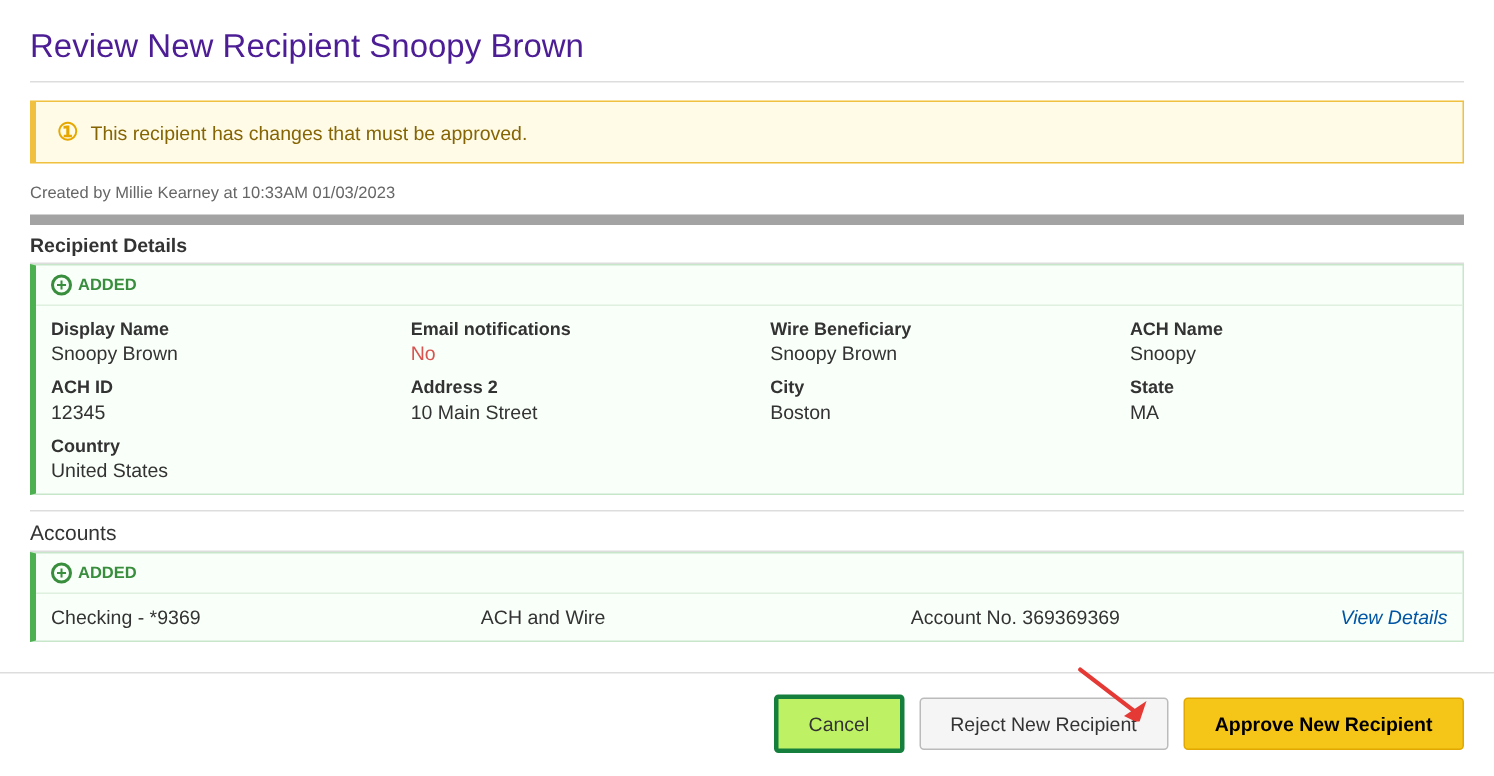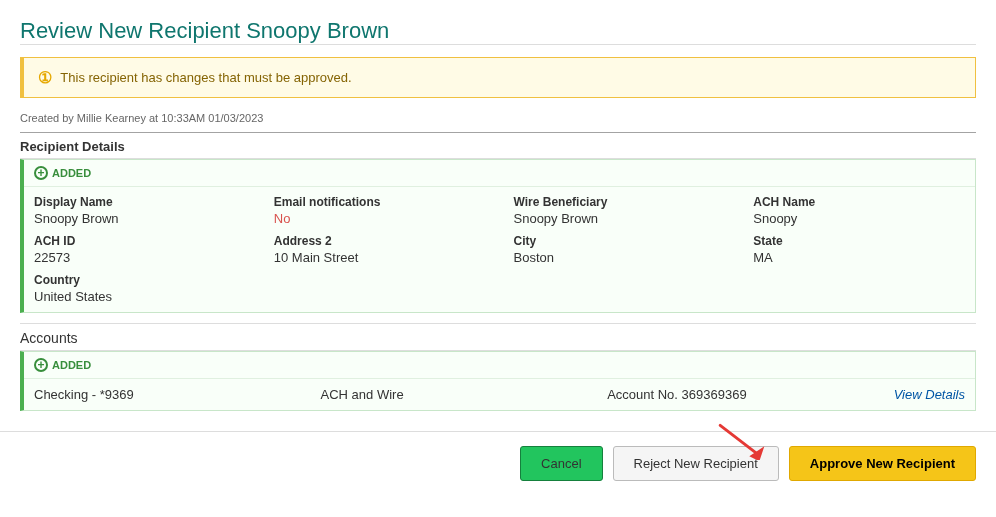--- a/index.html
+++ b/index.html
@@ -10,22 +10,23 @@
       color: #333;
       width: 996px;
       min-height: 517px;
     }
     .page-container {
       padding: 18px 20px 20px 20px;
     }
     .page-title {
       font-size: 22px;
       font-weight: normal;
-      color: #0f766e;
+      color: #4c1d95;
       margin-bottom: 12px;
+      padding-bottom: 10px;
       border-bottom: 1px solid #ddd;
     }
     .alert-box {
       background: #fffbe6;
       border: 1px solid #f0c040;
       border-left: 4px solid #f0c040;
       padding: 10px 14px;
       margin-bottom: 10px;
       display: flex;
       align-items: center;
@@ -42,21 +43,21 @@
       font-size: 11px;
       color: #666;
       margin-bottom: 4px;
       padding: 4px 0;
     }
     .section-header {
       font-weight: bold;
       font-size: 13px;
       color: #333;
       padding: 6px 0 4px 0;
-      border-top: 1px solid #a3a3a3;
+      border-top: 7px solid #a3a3a3;
       border-bottom: 1px solid #ddd;
       margin-bottom: 0;
     }
     .added-section {
       border: 1px solid #c8e6c9;
       border-left: 4px solid #4caf50;
       background: #f9fff9;
       margin-bottom: 10px;
     }
     .added-badge-row {
@@ -152,23 +153,23 @@
     }
     .btn {
       padding: 9px 20px;
       border-radius: 3px;
       font-size: 13px;
       cursor: pointer;
       border: 1px solid #ccc;
       font-weight: normal;
     }
     .btn-cancel {
-      background: #22c55e;
-      color: #333;
-      border: 1px solid #15803d;
+      background: #bef264;
+      color: #333;
+      border: 3px solid #15803d;
     }
     .btn-reject {
       background: #f5f5f5;
       color: #333;
       border: 1px solid #bbb;
     }
     .btn-approve {
       background: #f5c518;
       color: #000;
       border: 1px solid #e0a800;
@@ -220,21 +221,21 @@
         <div class="field-label">Wire Beneficiary</div>
         <div class="field-value">Snoopy Brown</div>
       </div>
       <div class="field-group">
         <div class="field-label">ACH Name</div>
         <div class="field-value">Snoopy</div>
       </div>
 
       <div class="field-group">
         <div class="field-label">ACH ID</div>
-        <div class="field-value">22573</div>
+        <div class="field-value">12345</div>
       </div>
       <div class="field-group">
         <div class="field-label">Address 2</div>
         <div class="field-value">10 Main Street</div>
       </div>
       <div class="field-group">
         <div class="field-label">City</div>
         <div class="field-value">Boston</div>
       </div>
       <div class="field-group">

